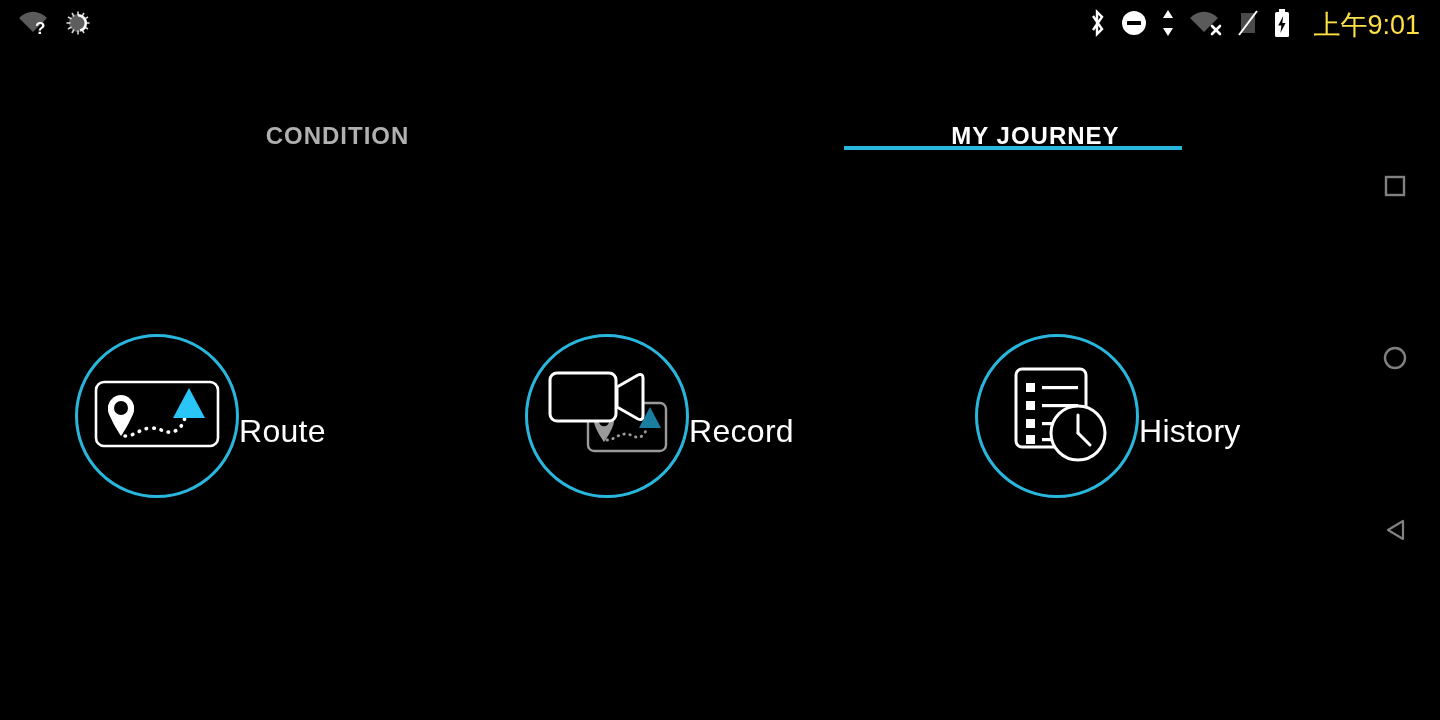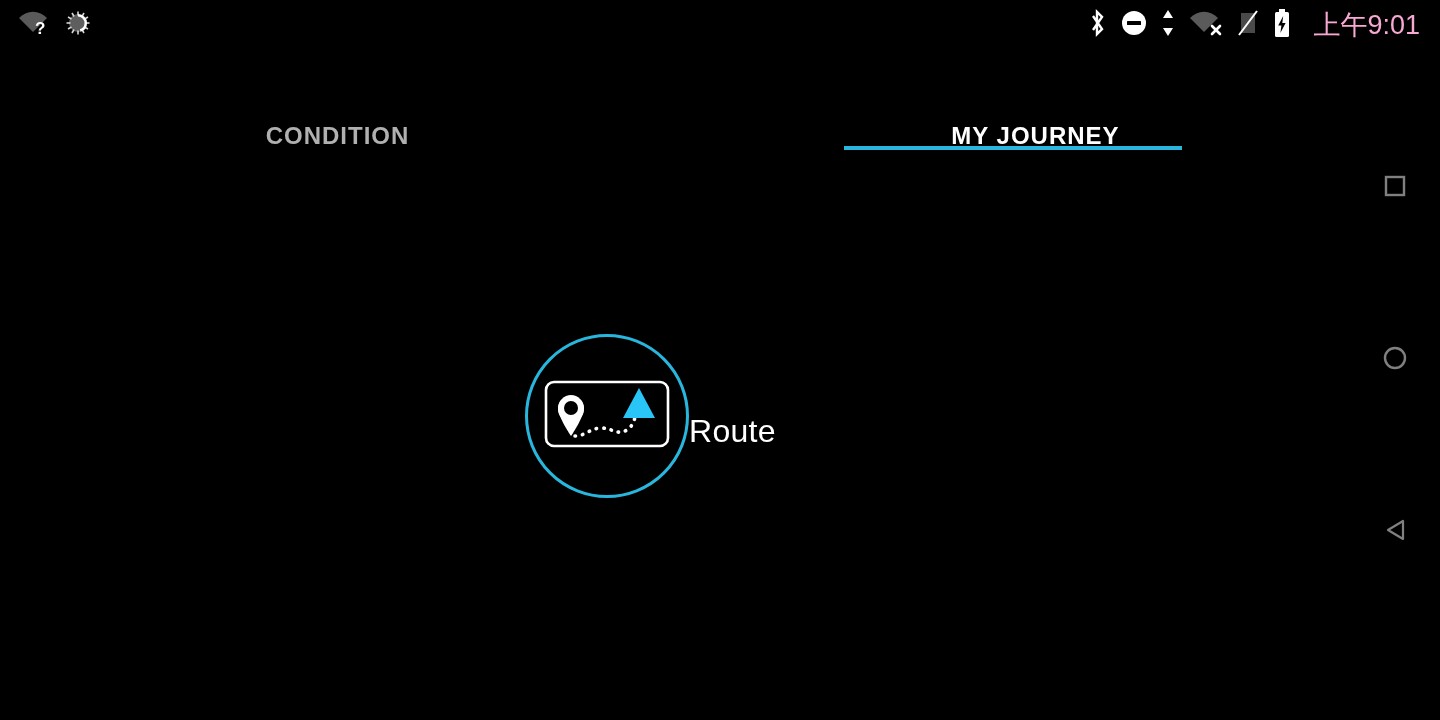--- a/index.html
+++ b/index.html
@@ -24,21 +24,21 @@
   }
   .status-left {
     display:flex; align-items:center; gap:16px;
     margin-left:18px;
   }
   .status-right {
     position:absolute; right:20px; top:0; height:50px;
     display:flex; align-items:center; gap:14px;
   }
   .status-time {
-    color:#f9a8d4;
+    color:#fde047;
     font-size:27px;
     font-weight:400;
     letter-spacing:0px;
     margin-left:8px;
     white-space:nowrap;
   }
   .sicon { display:block; }
 
   
   .tabbar {
@@ -243,21 +243,68 @@
 
             <path d="M32 62 C42 62 48 54 58 54 C70 54 74 62 84 56 C92 51 92 40 96 32" fill="none" stroke="#ffffff" stroke-width="3.6" stroke-linecap="round" stroke-dasharray="0.5 7"></path>
 
             <path d="M96 14 L112 44 L80 44 Z" fill="#29c5f6"></path>
           </svg>
         </span>
       </div>
       <div class="tile-label">Route</div>
     </div>
 
-
+    <div class="tile">
+      <div class="tile-circle">
+        <span>
+          <svg width="130" height="106" viewBox="0 0 130 106">
+
+            <g>
+              <rect x="46" y="42" width="78" height="48" rx="6" ry="6" fill="#000000" stroke="#9a9a9a" stroke-width="2.4"></rect>
+              <path d="M62 50 C56.5 50 52 54.5 52 60 C52 67 62 81 62 81 C62 81 72 67 72 60 C72 54.5 67.5 50 62 50 Z" fill="#9a9a9a"></path>
+              <circle cx="62" cy="60" r="5.2" fill="#000000"></circle>
+              <path d="M65 79 C72 79 76 73 83 73 C91 73 94 79 100 75 C105 71 105 64 108 58" fill="none" stroke="#9a9a9a" stroke-width="2.8" stroke-linecap="round" stroke-dasharray="0.5 5.5"></path>
+              <path d="M108 46 L119 67 L97 67 Z" fill="#1b7ea0"></path>
+            </g>
+
+            <g>
+              <rect x="8" y="12" width="66" height="48" rx="7" ry="7" fill="#000000" stroke="#ffffff" stroke-width="3"></rect>
+              <path d="M75 26 L96 14 C99 12.5 101 14 101 17 L101 55 C101 58 99 59.5 96 58 L75 46 Z" fill="#000000" stroke="#ffffff" stroke-width="3" stroke-linejoin="round"></path>
+            </g>
+          </svg>
+        </span>
+      </div>
+      <div class="tile-label">Record</div>
+    </div>
+
+    <div class="tile">
+      <div class="tile-circle">
+        <span>
+          <svg width="106" height="106" viewBox="0 0 106 106">
+
+            <path d="M12 14 A6 6 0 0 1 18 8 L76 8 A6 6 0 0 1 82 14 L82 80 A6 6 0 0 1 76 86 L18 86 A6 6 0 0 1 12 80 Z" fill="none" stroke="#ffffff" stroke-width="3"></path>
+
+            <rect x="22" y="22" width="9" height="9" fill="#ffffff"></rect>
+            <rect x="22" y="40" width="9" height="9" fill="#ffffff"></rect>
+            <rect x="22" y="58" width="9" height="9" fill="#ffffff"></rect>
+            <rect x="22" y="74" width="9" height="9" fill="#ffffff"></rect>
+
+            <rect x="38" y="25" width="36" height="3.2" fill="#ffffff"></rect>
+            <rect x="38" y="43" width="36" height="3.2" fill="#ffffff"></rect>
+            <rect x="38" y="61" width="20" height="3.2" fill="#ffffff"></rect>
+            <rect x="38" y="77" width="16" height="3.2" fill="#ffffff"></rect>
+
+            <circle cx="74" cy="72" r="27" fill="#000000" stroke="#ffffff" stroke-width="3"></circle>
+            <line x1="74" y1="72" x2="74" y2="54" stroke="#ffffff" stroke-width="3" stroke-linecap="round"></line>
+            <line x1="74" y1="72" x2="86" y2="84" stroke="#ffffff" stroke-width="3" stroke-linecap="round"></line>
+          </svg>
+        </span>
+      </div>
+      <div class="tile-label">History</div>
+    </div>
   </div>
 
   <div class="navbar">
 
     <div class="nav-btn nav-recents">
       <span>
         <svg width="22" height="22" viewBox="0 0 22 22">
           <rect x="2" y="2" width="18" height="18" fill="none" stroke="#808080" stroke-width="2.4"></rect>
         </svg>
       </span>

